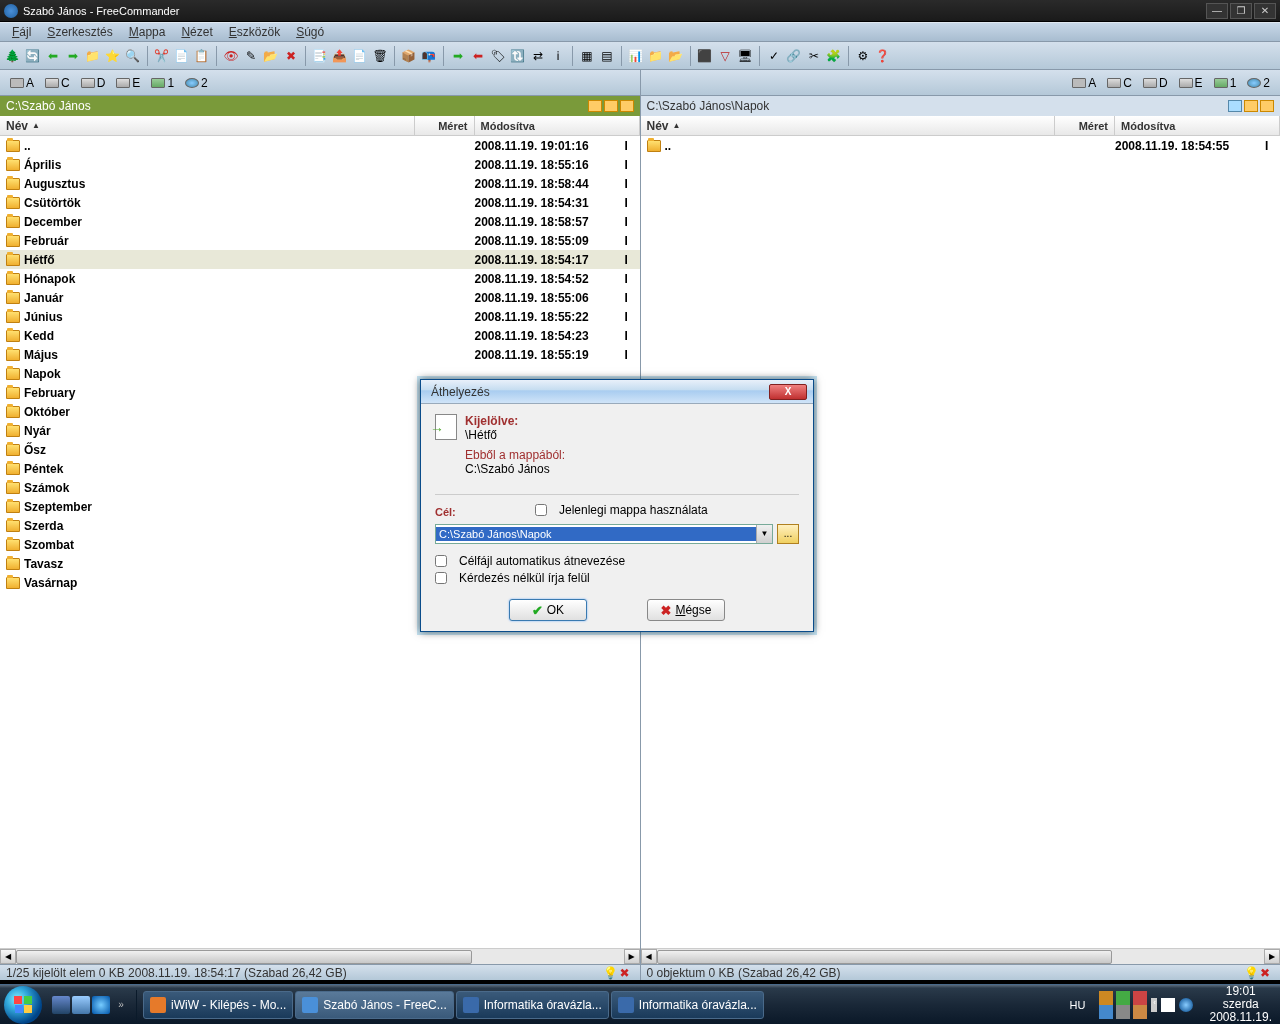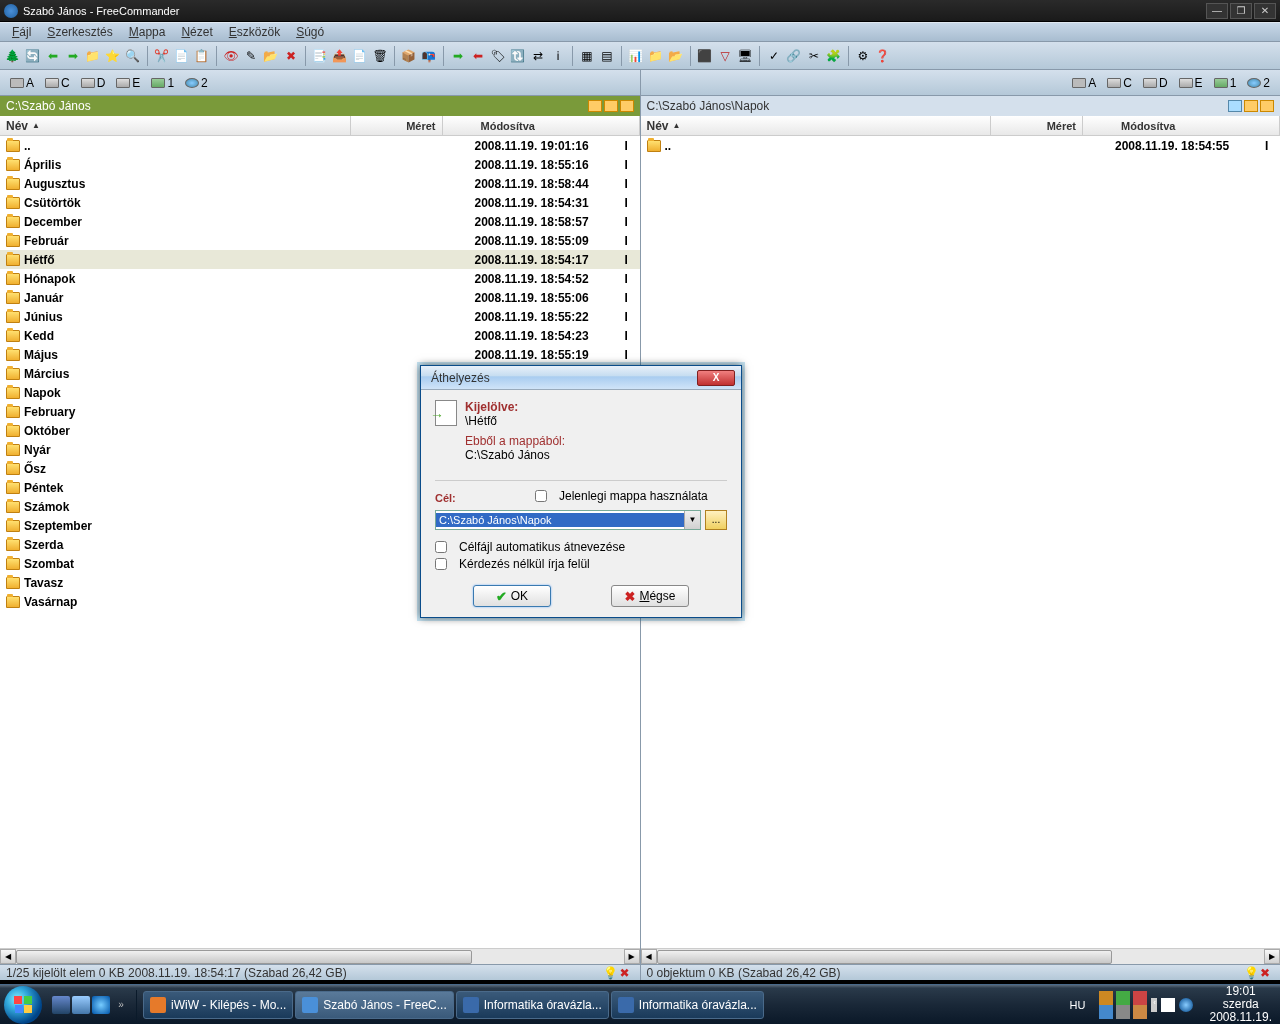--- a/index.html
+++ b/index.html
@@ -36,21 +36,21 @@
 .panels { display:flex; height:calc(100% - 22px - 20px - 28px - 26px - 20px - 40px); background:#fff; }
 .panel { flex:1; display:flex; flex-direction:column; border-right:1px solid #8899aa; background:#fff; }
 .panel:last-child { border-right:none; }
 .path-bar { height:20px; display:flex; align-items:center; background:#7a9a3a; color:#fff; padding:0 6px; font-size:11px; }
 .path-bar.inactive { background:#d4e0ec; color:#333; }
 .path-bar .path { flex:1; }
 .path-bar .path-icons { display:flex; gap:2px; }
 .path-ico { width:14px; height:12px; background:#fc6; border:1px solid #c80; cursor:pointer; }
 
 
-.cols { height:20px; background:linear-gradient(to bottom,#fff,#e8e8e8); display:flex; border-bottom:1px solid #ccc;gap:32px; }
+.cols { height:20px; background:linear-gradient(to bottom,#fff,#e8e8e8); display:flex; border-bottom:1px solid #ccc; }
 .col { padding:2px 6px; border-right:1px solid #ccc; font-size:11px; color:#333; font-weight:bold; display:flex; align-items:center; cursor:pointer; }
 .col.name { flex:1; }
 .col.size { width:60px; justify-content:flex-end; }
 .col.date { width:165px; }
 .sort-arrow { margin-left:4px; font-size:8px; }
 
 
 .filelist { flex:1; overflow-y:auto; overflow-x:hidden; background:#fff; }
 .row { display:flex; height:19px; align-items:center; cursor:pointer; }
 .row.selected { background:#e8e8d8; }
@@ -68,21 +68,21 @@
 .hscroll .sb-thumb { position:absolute; height:14px; top:1px; background:linear-gradient(#f0f0f0,#c8c8c8); border:1px solid #999; border-radius:2px; }
 
 
 .statusbars { height:16px; display:flex; background:linear-gradient(to bottom,#d4e0ec,#b4c8d8); border-top:1px solid #8899aa; }
 .status-half { flex:1; display:flex; align-items:center; padding:0 6px; font-size:11px; color:#333; border-right:1px solid #8899aa; }
 .status-half:last-child { border-right:none; }
 .status-half .st-text { flex:1; }
 .st-ico { width:14px; height:14px; margin-left:2px; cursor:pointer; font-size:12px; }
 
 
-.dialog { position:absolute; left:420px; top:365px; width:322px; background:#f0f0f0; border:1px solid #0a4c8a; box-shadow:0 0 8px rgba(0,0,0,0.6), 0 0 0 3px rgba(70,170,220,0.3); }
+.dialog { position:absolute; left:420px; top:379px; width:394px; background:#f0f0f0; border:1px solid #0a4c8a; box-shadow:0 0 8px rgba(0,0,0,0.6), 0 0 0 3px rgba(70,170,220,0.3); }
 .dlg-title { height:24px; background:linear-gradient(to bottom,#e8f0fa,#c4dcf0 45%,#a8ccf0 46%,#d0e4f8); display:flex; align-items:center; padding:0 6px 0 10px; border-bottom:1px solid #9ab; }
 .dlg-title span { flex:1; font-size:12px; color:#333; }
 .dlg-close { width:38px; height:16px; background:linear-gradient(to bottom,#f08080,#c03030); border:1px solid #802020; border-radius:2px; color:#fff; text-align:center; font-size:10px; line-height:13px; cursor:pointer; font-weight:bold; }
 .dlg-body { padding:10px 14px; background:#f0f0f0; }
 .dlg-section { display:flex; gap:8px; margin-bottom:10px; padding-bottom:8px; }
 .dlg-doc-ico { width:22px; height:26px; background:#fff; border:1px solid #888; position:relative; }
 .dlg-doc-ico::after{content:"→";position:absolute;top:4px;left:-6px;color:#5a3;font-weight:bold;font-size:14px;}
 .dlg-info { flex:1; font-size:11px; }
 .dlg-info .lbl-sel { color:#a03030; font-weight:bold; }
 .dlg-info .lbl-from { color:#a03030; margin-top:6px; }
@@ -350,27 +350,20 @@
         </div>
         <div class="row">
           <div class="fico"></div>
           <div class="fname">Május</div>
           <div class="fsize"></div>
           <div class="fdate">2008.11.19. 18:55:19</div>
           <div class="fextra">I</div>
         </div>
         <div class="row">
           <div class="fico"></div>
-          <div class="fname">Március</div>
-          <div class="fsize"></div>
-          <div class="fdate"></div>
-          <div class="fextra"></div>
-        </div>
-        <div class="row">
-          <div class="fico"></div>
           <div class="fname">Napok</div>
           <div class="fsize"></div>
           <div class="fdate"></div>
           <div class="fextra"></div>
         </div>
         <div class="row">
           <div class="fico"></div>
           <div class="fname">February</div>
           <div class="fsize"></div>
           <div class="fdate"></div>

